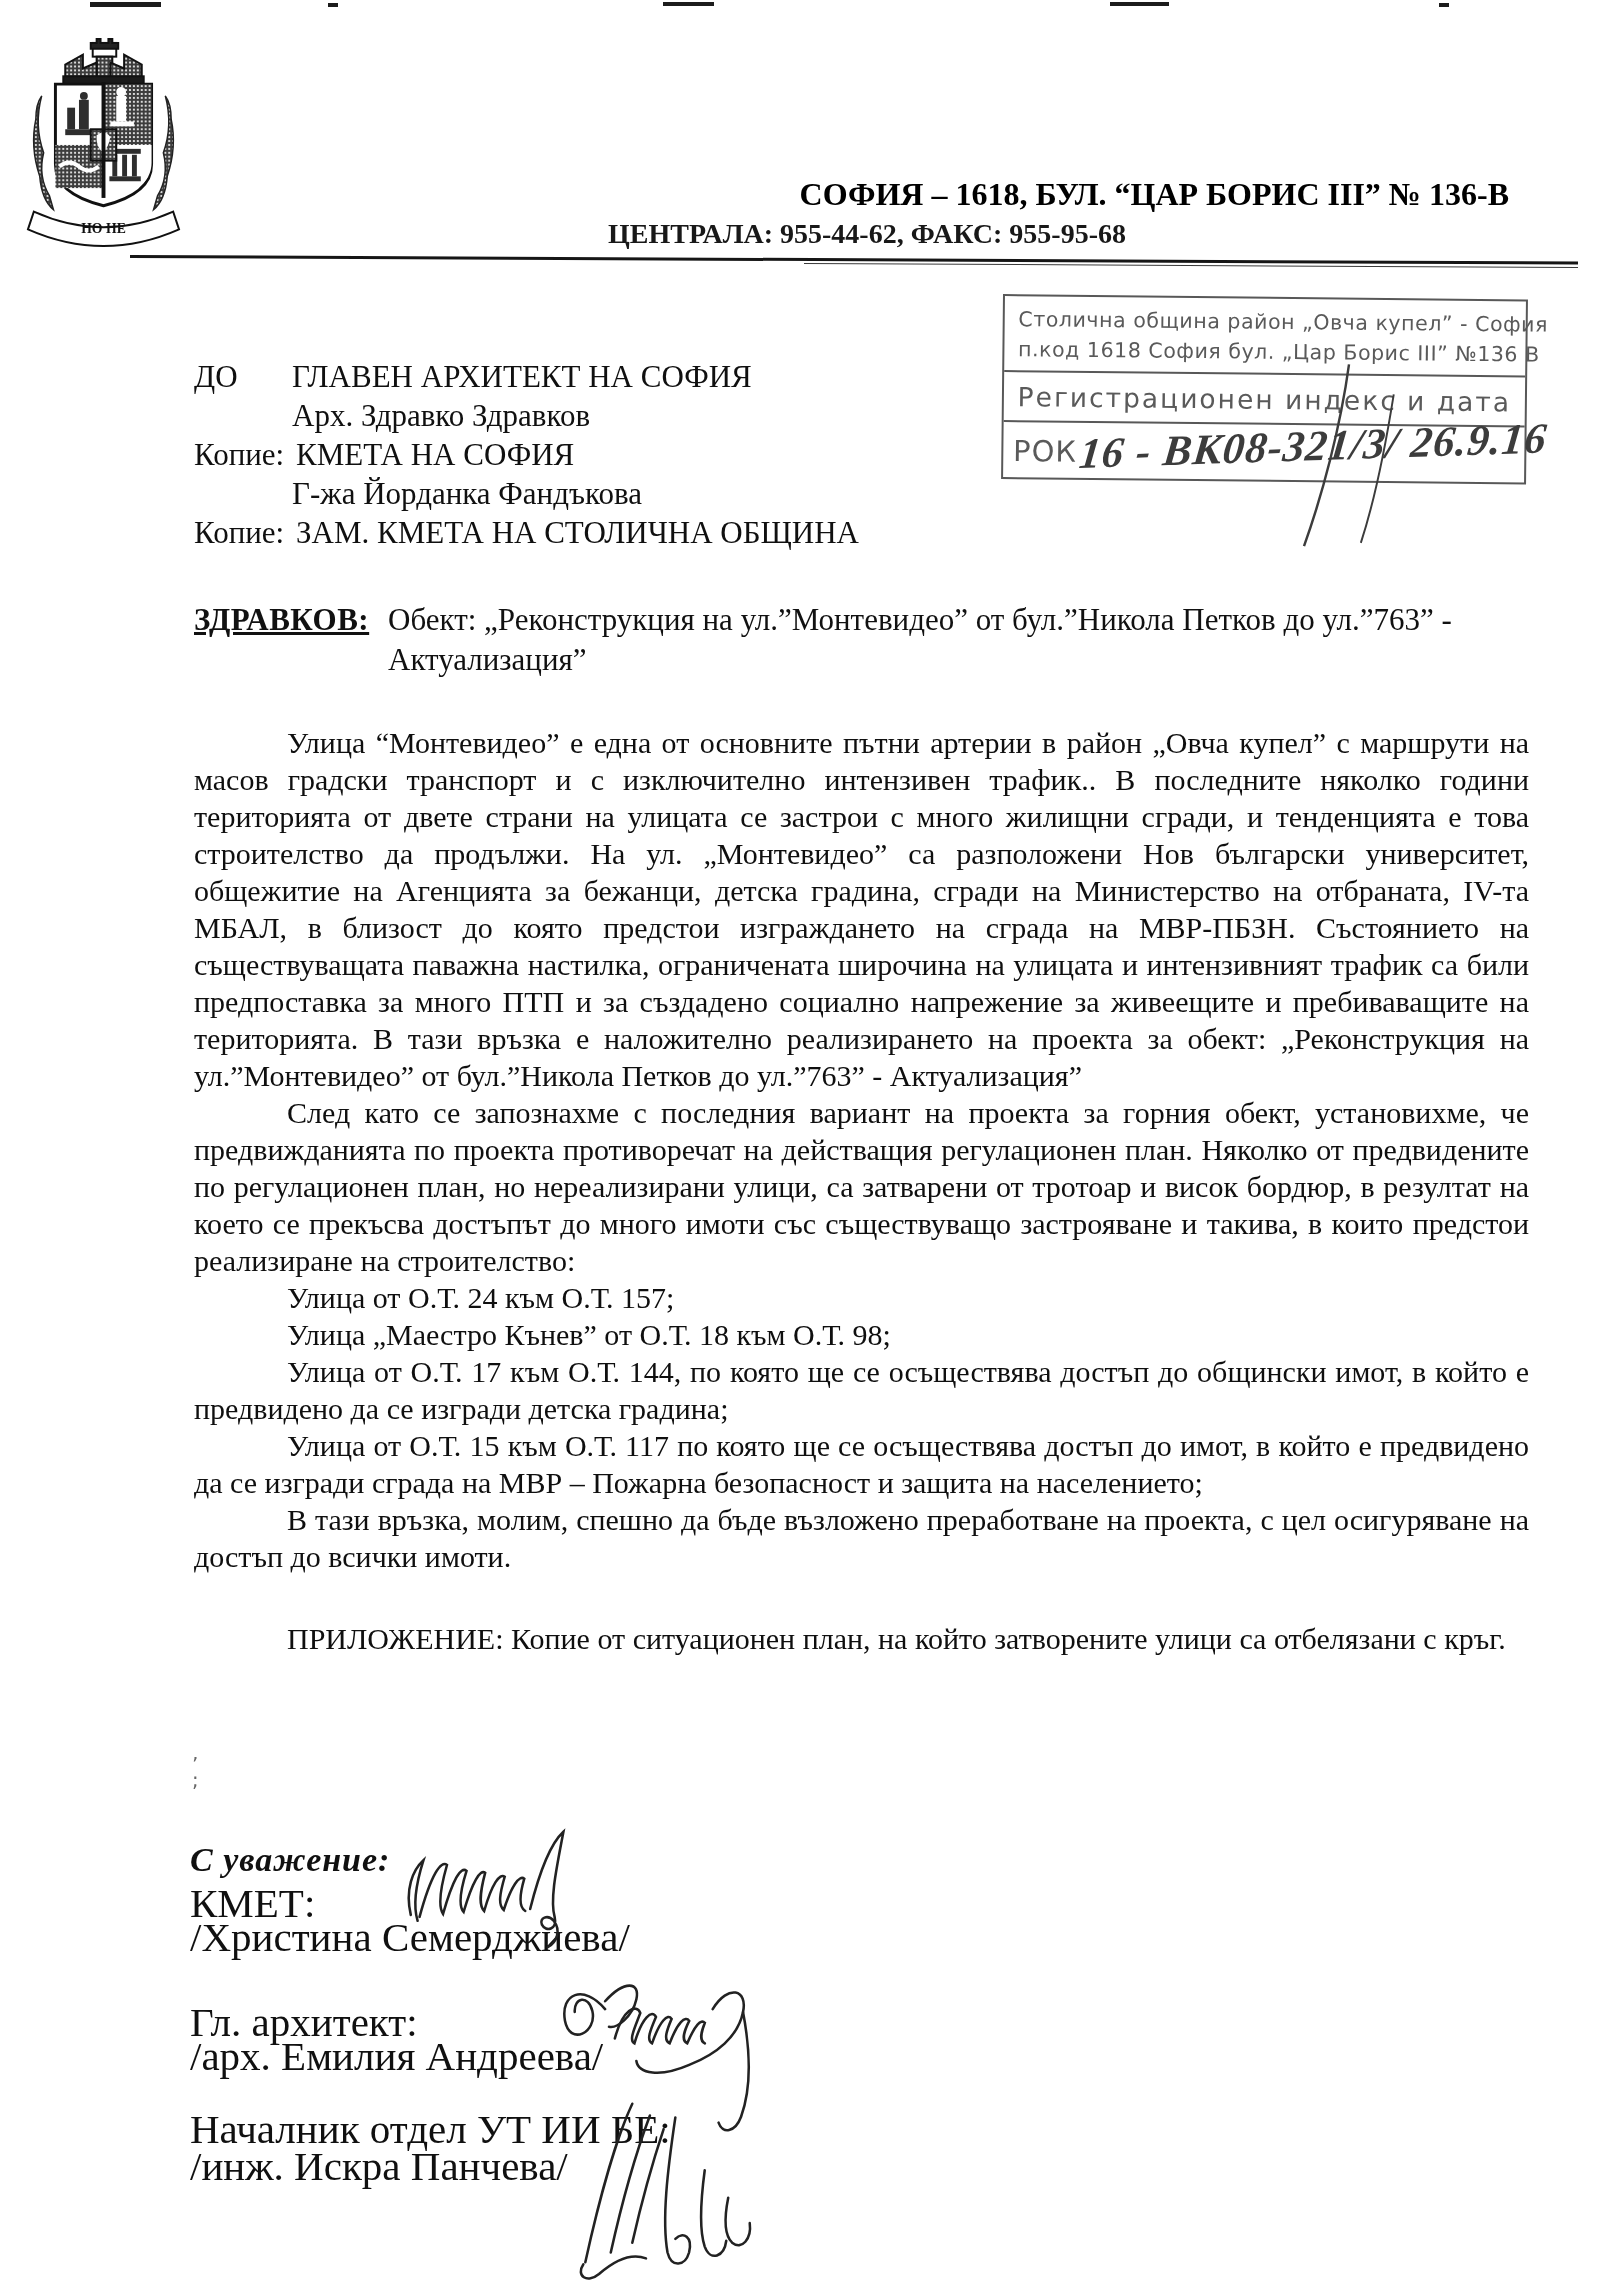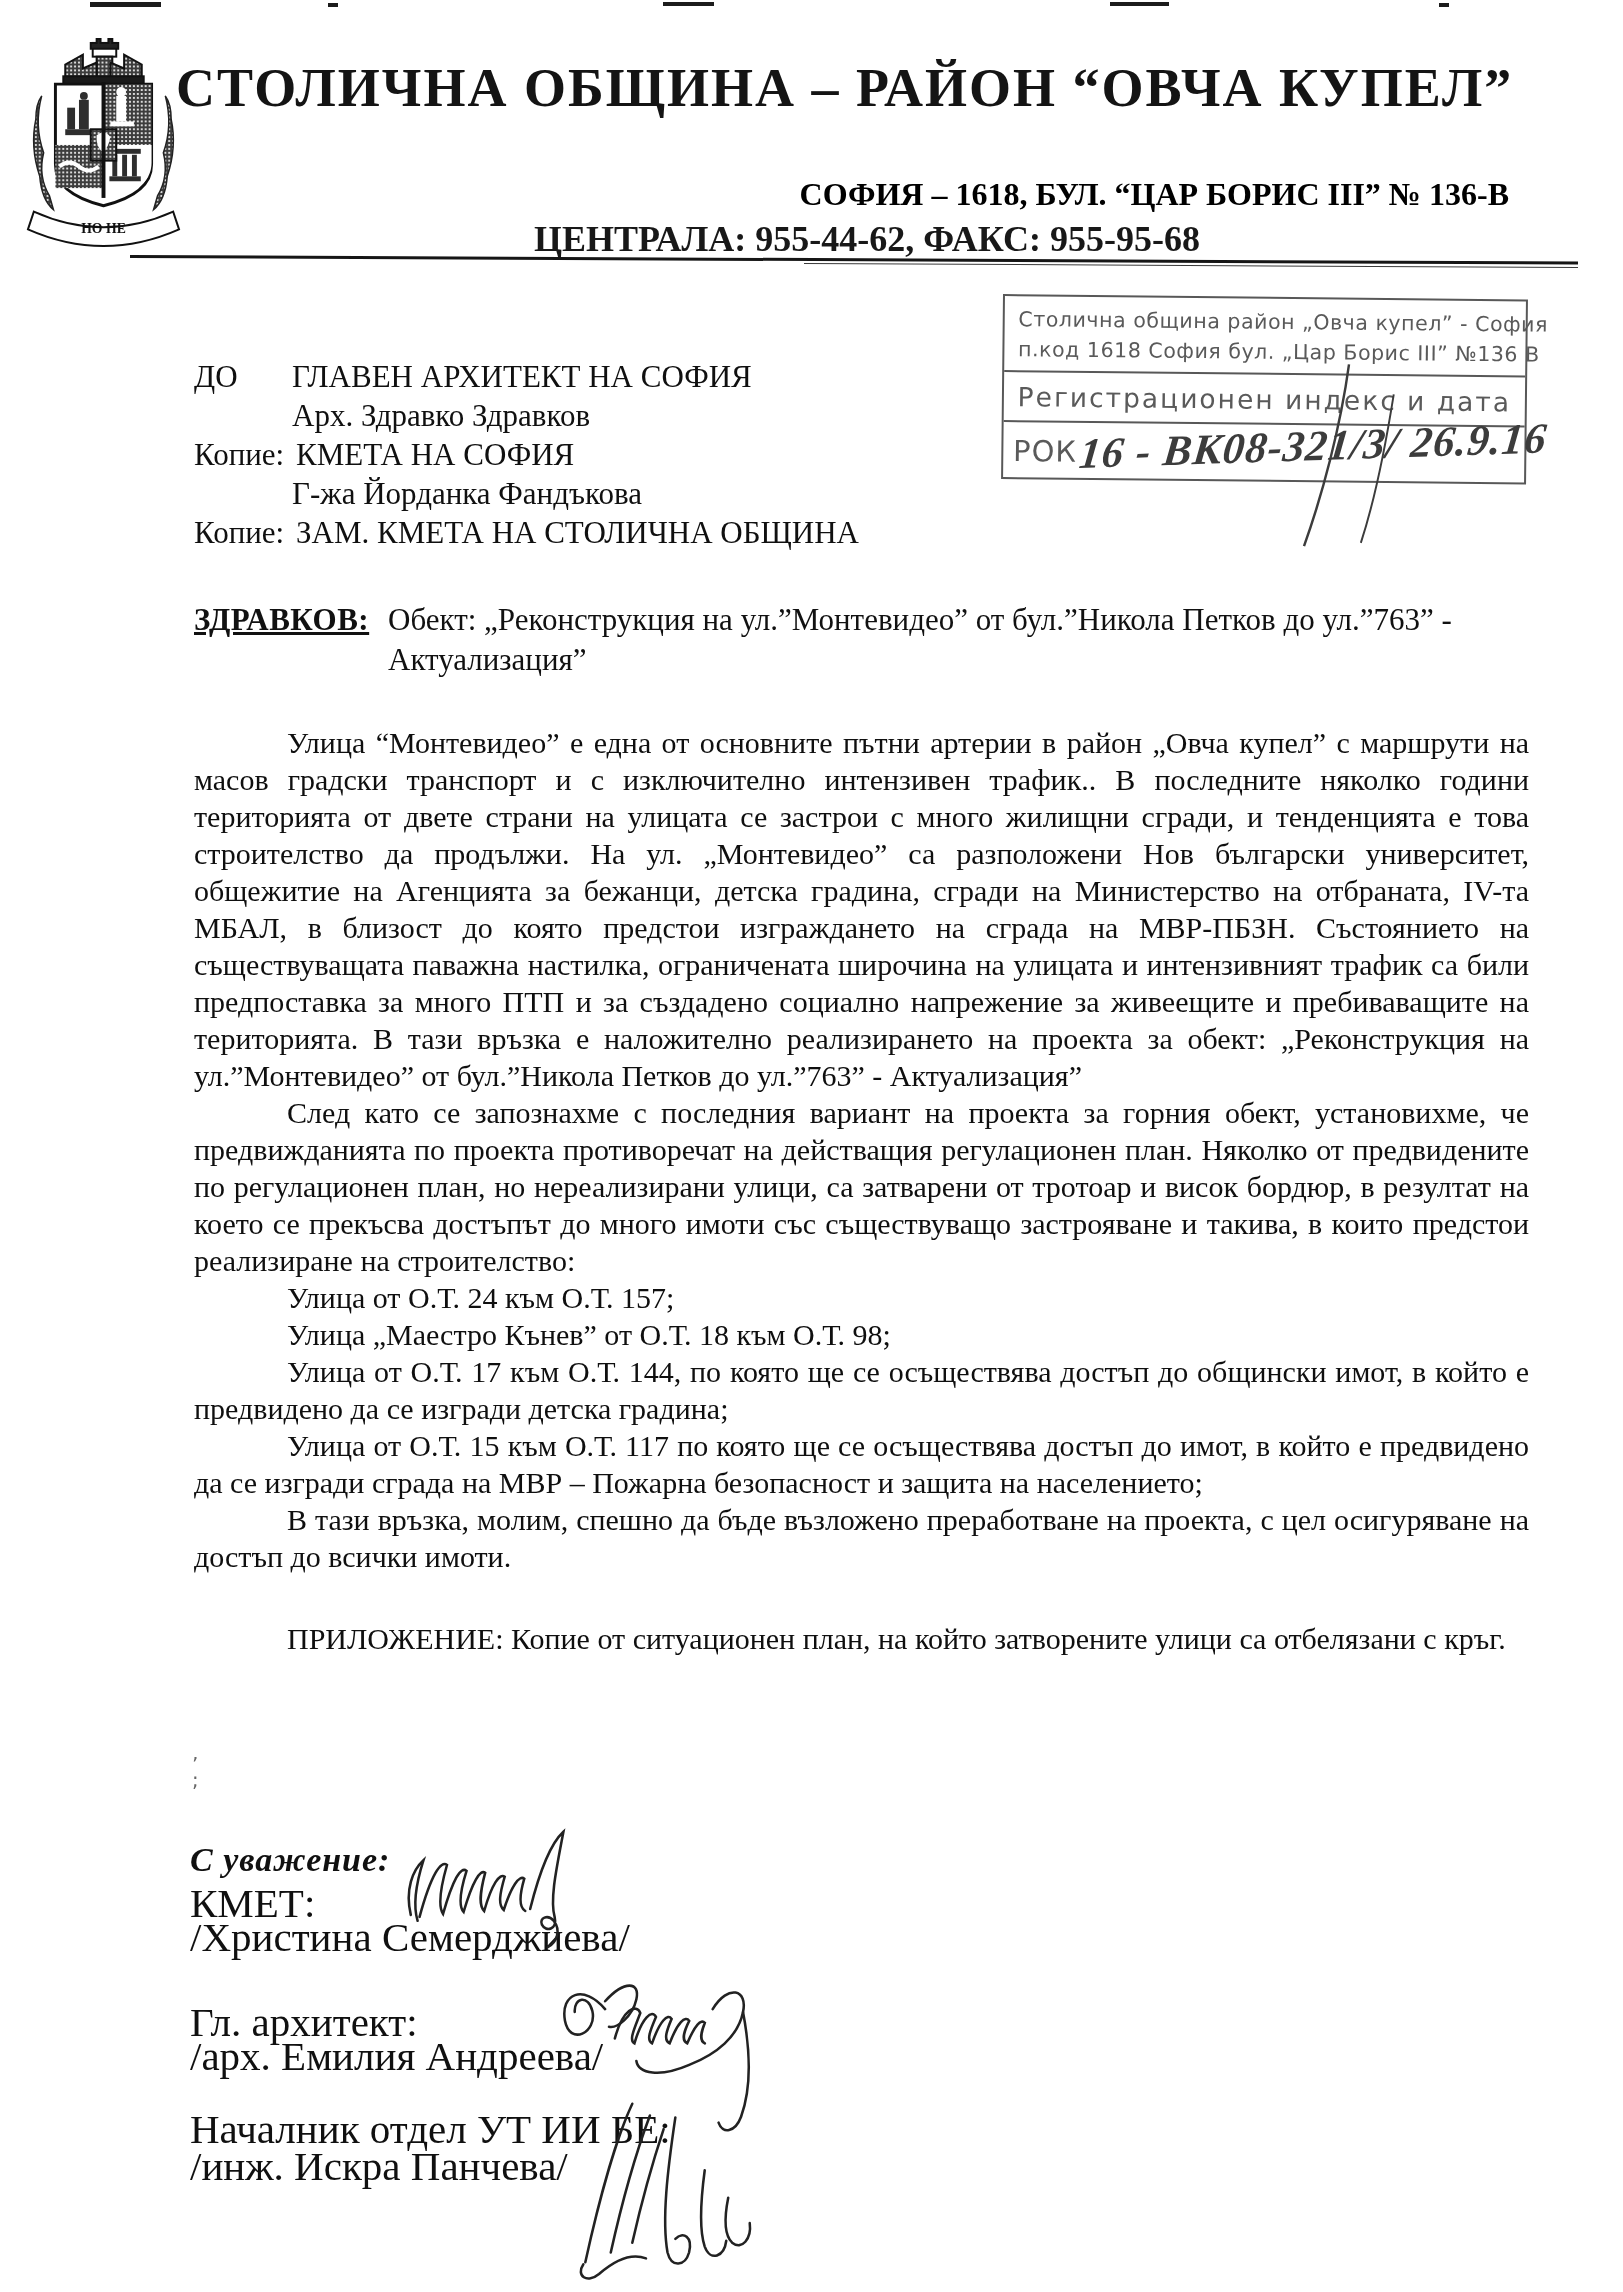--- a/index.html
+++ b/index.html
@@ -13,21 +13,21 @@
   
   #coat{position:absolute;left:25.5px;top:37px;width:155px;height:211px;}
   #org-title{
     position:absolute;left:176px;top:57px;width:1313px;text-align:center;
     font-size:54px;font-weight:bold;letter-spacing:2px;color:#141414;
     white-space:nowrap;
   }
   #addr1{position:absolute;left:225px;top:176px;width:1284px;text-align:right;
     font-size:32px;font-weight:bold;color:#000000;white-space:nowrap;}
   #addr2{position:absolute;left:225px;top:218px;width:1284px;text-align:center;
-    font-size:36px;font-weight:bold;color:#181818;white-space:nowrap;}
+    font-size:28px;font-weight:bold;color:#181818;white-space:nowrap;}
   #rule{position:absolute;left:130px;top:255px;width:1448px;height:2.9px;background:#161616;
     transform:rotate(0.26deg);transform-origin:left center;}
   #rule2{position:absolute;left:804px;top:263px;width:774px;height:1px;background:#3a3a3a;
     transform:rotate(0.3deg);transform-origin:left center;}
 
   
   #stamp{
     position:absolute;left:1003px;top:294px;width:521px;
     transform:rotate(0.6deg);transform-origin:left top;
     border:2px solid #585858;color:#5a5a5a;
@@ -146,21 +146,20 @@
 
       <rect x="77" y="46" width="4" height="118" fill="#111"></rect>
     </g>
 
     <g>
       <path d="M8,178 q71,32 142,0 l6,18 q-77,34 -154,0 z" fill="#fff" stroke="#111" stroke-width="2"></path>
       <text x="79" y="200" text-anchor="middle" font-size="14" font-weight="bold" fill="#111" font-family="Liberation Serif, serif">НО НЕ</text>
     </g>
   </svg>
 
-  <div id="org-title">СТОЛИЧНА ОБЩИНА – РАЙОН “ОВЧА КУПЕЛ”</div>
   <div id="addr1">СОФИЯ – 1618, БУЛ. “ЦАР БОРИС III” № 136-В</div>
   <div id="addr2">ЦЕНТРАЛА: 955-44-62, ФАКС: 955-95-68</div>
   <div id="rule"></div>
   <div id="rule2"></div>
 
   <div id="stamp">
     <div class="row1">
       <div>Столична община   район „Овча купел” - София</div>
       <div>п.код 1618 София бул. „Цар Борис III” №136 В</div>
     </div>

